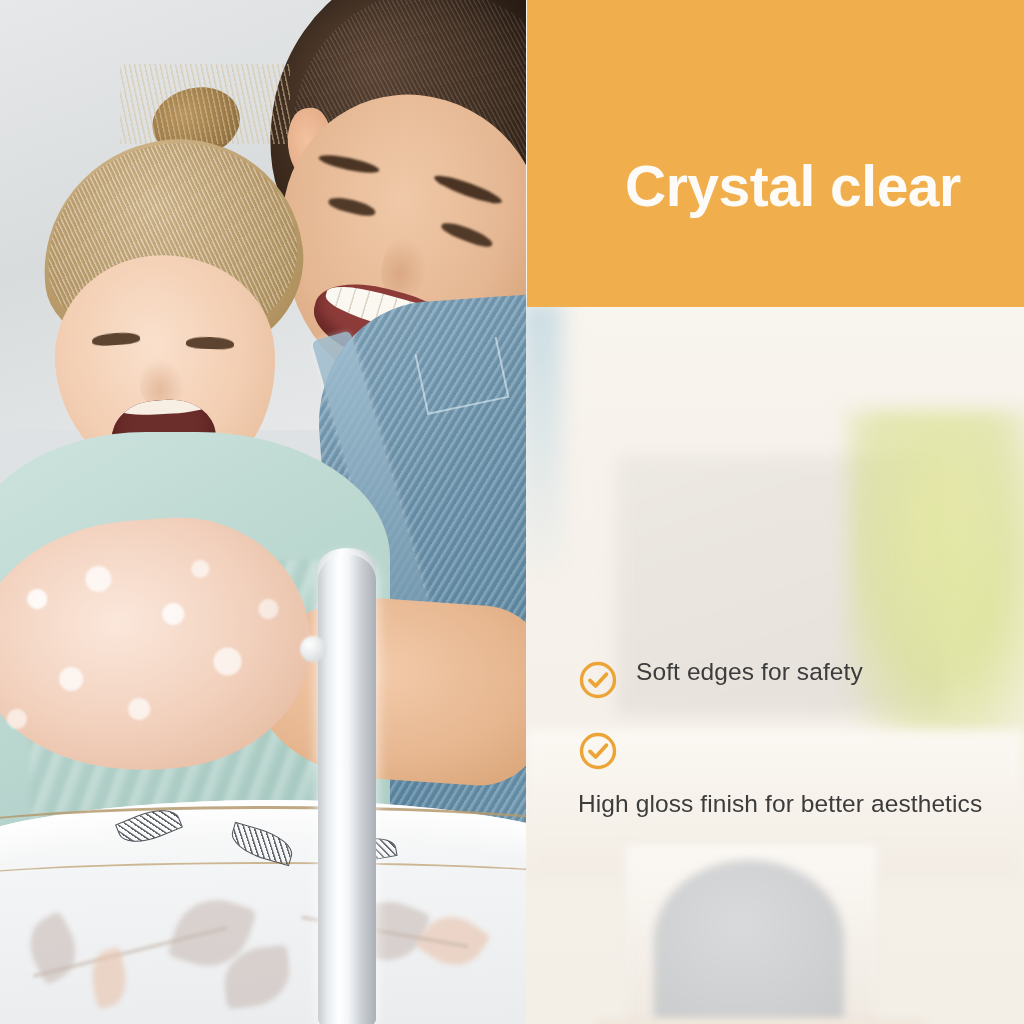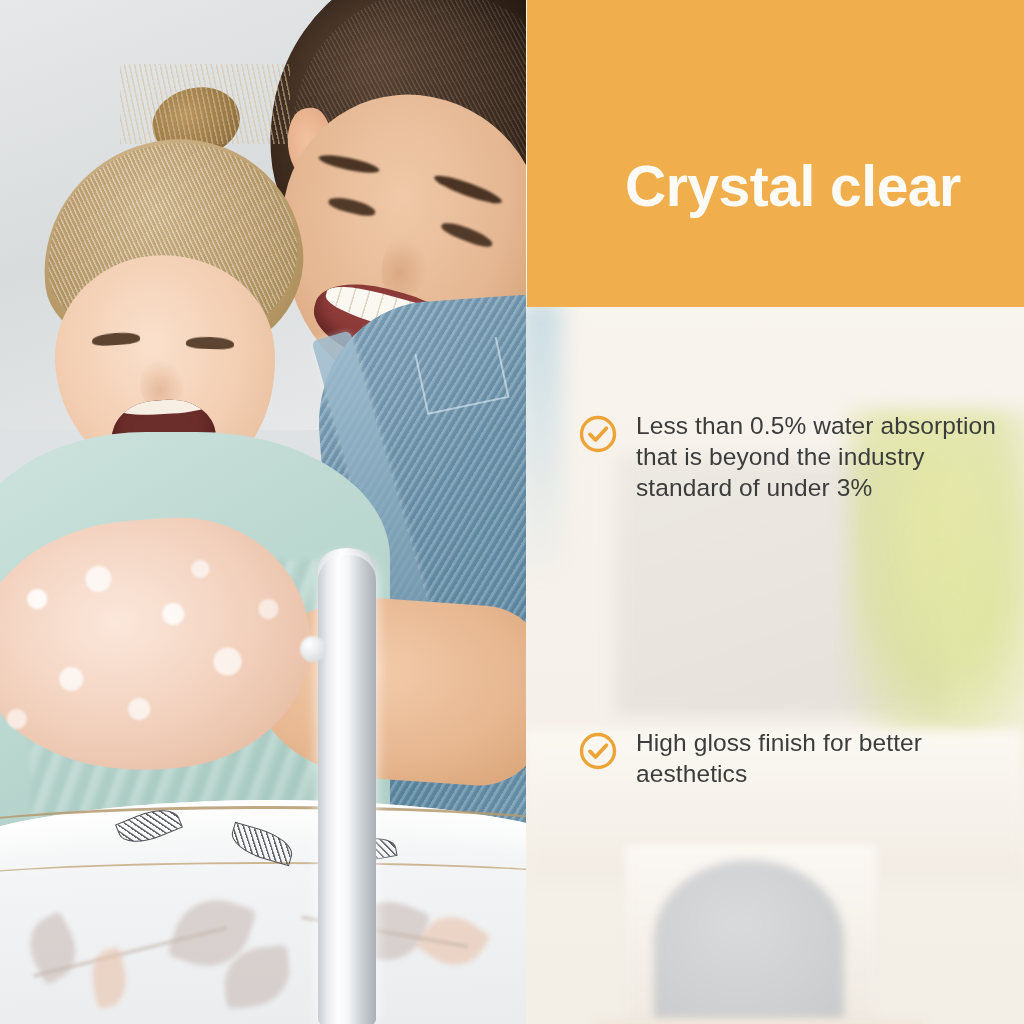--- a/index.html
+++ b/index.html
@@ -624,33 +624,33 @@
       <div class="bg-shelf"></div>
     </div>
     <div class="bg-blue-sliver"></div>
 
     <div class="header">
       <h1 class="title">Crystal clear</h1>
     </div>
 
     <div class="bullets">
 
-      <div class="bullet" style="top:411px;">
+
+
+      <div class="bullet" style="top:657px;">
         <span class="check-icon">
           <svg viewBox="0 0 40 40" width="40" height="40" aria-hidden="true">
             <circle cx="20" cy="20" r="16.5" fill="none" stroke="#EDA437" stroke-width="3.4"></circle>
             <path d="M12 20.4 L17.6 26 L28.4 14.2" fill="none" stroke="#EDA437" stroke-width="3.8" stroke-linecap="round" stroke-linejoin="round"></path>
           </svg>
         </span>
-        <span class="bullet-text">Less than 0.5% water absorption that is beyond the industry standard of under 3%</span>
+        <span class="bullet-text">Soft edges for safety</span>
       </div>
 
-
-
-      <div class="bullet" style="top:728px;">
+      <div class="bullet" style="top:728px;flex-direction:column;">
         <span class="check-icon">
           <svg viewBox="0 0 40 40" width="40" height="40" aria-hidden="true">
             <circle cx="20" cy="20" r="16.5" fill="none" stroke="#EDA437" stroke-width="3.4"></circle>
             <path d="M12 20.4 L17.6 26 L28.4 14.2" fill="none" stroke="#EDA437" stroke-width="3.8" stroke-linecap="round" stroke-linejoin="round"></path>
           </svg>
         </span>
         <span class="bullet-text">High gloss finish for better aesthetics</span>
       </div>
 
     </div>

